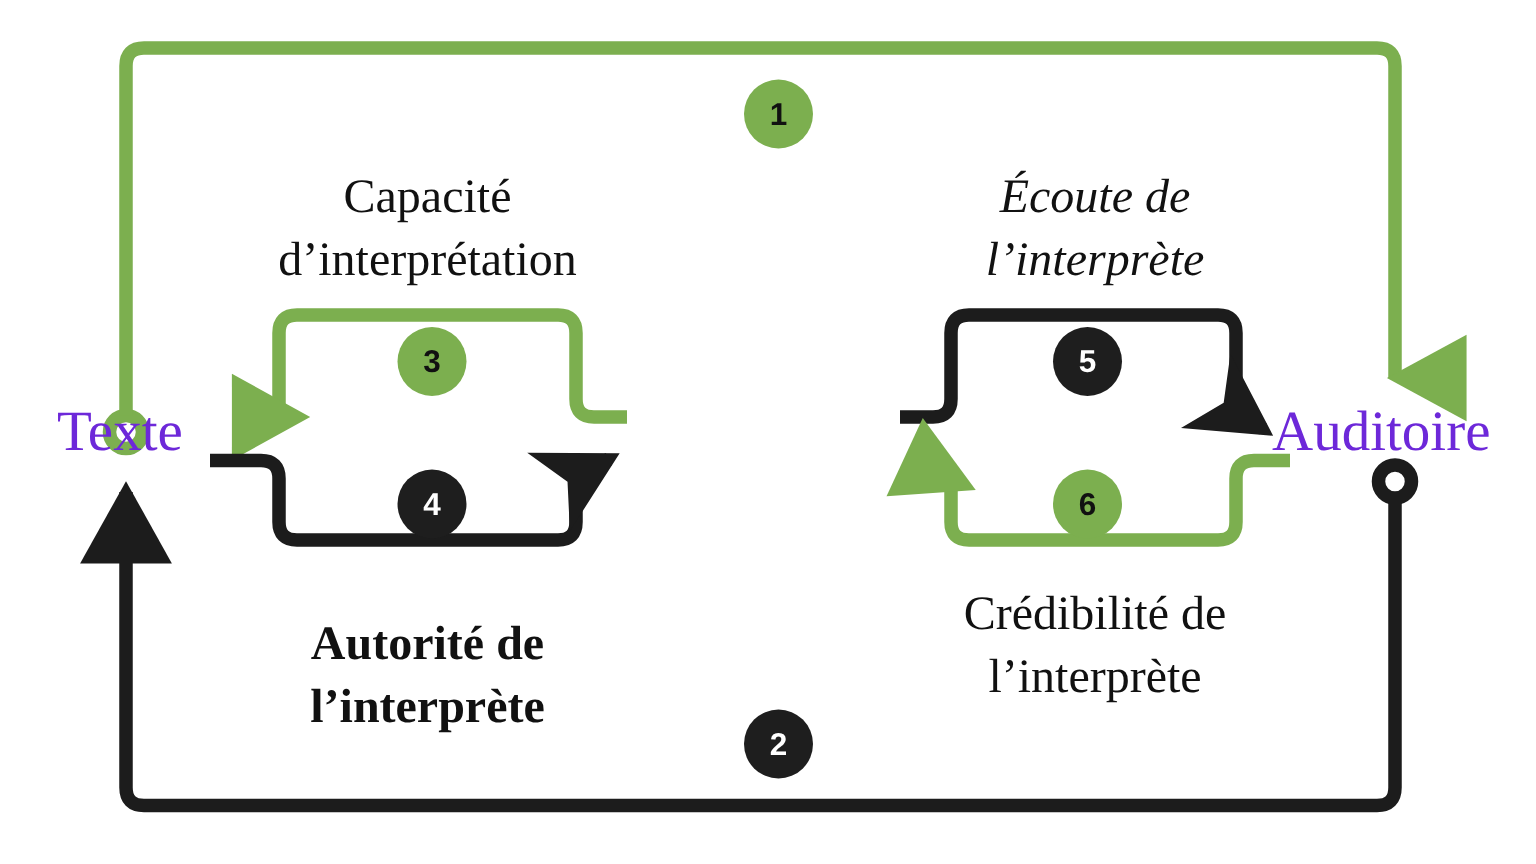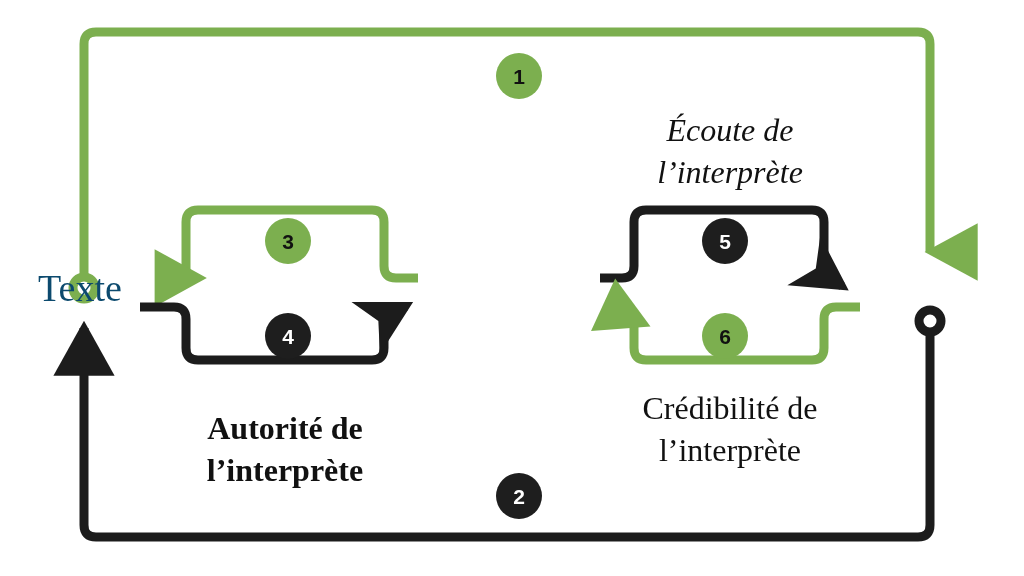--- a/index.html
+++ b/index.html
@@ -18,21 +18,21 @@
   #wires {
     position: absolute;
     left: 0; top: 0;
     width: 1024px;
     height: 576px;
   }
   .node-label {
     position: absolute;
     font-family: "Liberation Serif", "DejaVu Serif", serif;
     font-size: 38px;
-    color: #0c4a6e;
+    color: #6d28d9;
     white-space: nowrap;
     line-height: 1;
   }
   .caption {
     position: absolute;
     font-family: "Liberation Serif", "DejaVu Serif", serif;
     font-size: 32px;
     color: #111111;
     text-align: center;
     line-height: 1.30;
@@ -104,21 +104,24 @@
     </g>
 
     <g>
       <path d="M860,307 L836,307 Q824,307 824,319 L824,348 Q824,360 812,360 L646,360 Q634,360 634,348 L634,319 L608,307" fill="none" stroke="#7CAF4F" stroke-width="9" stroke-linecap="butt" marker-end="url(#arrow-green-left)"></path>
     </g>
   </svg>
 
   <div class="node-label" style="left:38px; top:269px;">Texte</div>
 
 
+  <div class="node-label" style="left:848px; top:269px;">Auditoire</div>
 
+  <div class="caption" style="left:140px; top:110px; width:290px;">Capacité
+d’interprétation</div>
 
   <div class="caption" style="left:585px; top:110px; width:290px;font-style:italic;">Écoute de
 l’interprète</div>
 
   <div class="caption" style="left:140px; top:408px; width:290px;font-weight:bold;">Autorité de
 l’interprète</div>
 
   <div class="caption" style="left:585px; top:388px; width:290px;">Crédibilité de
 l’interprète</div>
 

